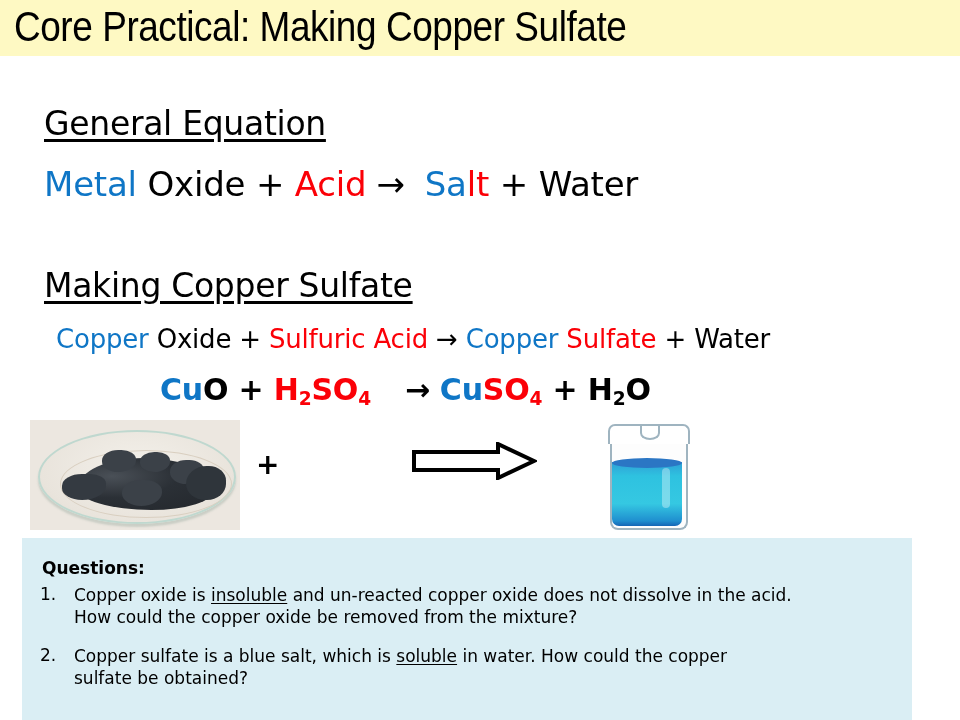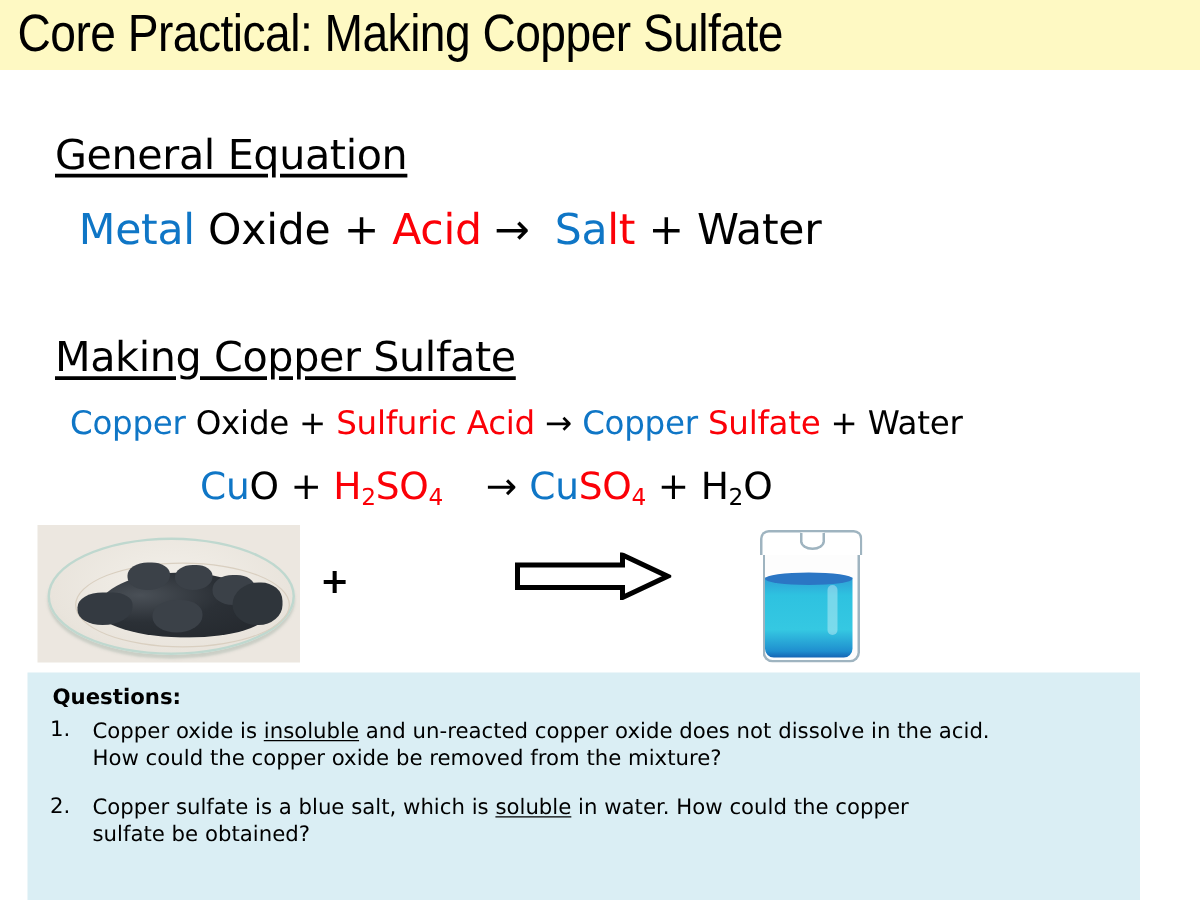--- a/index.html
+++ b/index.html
@@ -65,33 +65,32 @@
   .eqline {
     position: absolute;
     white-space: nowrap;
     letter-spacing: -0.2px;
   }
 
   #general-equation {
     left: 44px;
     top: 164px;
     font-size: 34px;
-    margin-left: 19px;
   }
   #word-equation {
     left: 32px;
     top: 324px;
     font-size: 26px;
     margin-left: 24px;
   }
   #symbol-equation {
     left: 160px;
     top: 372px;
     font-size: 30px;
-    font-weight: 400;
+    font-weight: 700;
   }
 
   .arrow-glyph { font-family: "DejaVu Sans", sans-serif; }
   sub {
     font-size: 0.62em;
     vertical-align: -0.28em;
   }
   .gap { display: inline-block; width: 34px; }
   .gap-sm { display: inline-block; width: 10px; }
 
@@ -340,21 +339,21 @@
     height: 182px;
     background: #daeef4;
     padding: 8px 14px 0 14px;
     box-sizing: border-box;
   }
   .questions-title {
     font-family: "DejaVu Sans", sans-serif;
     font-size: 17px;
     font-weight: bold;
     color: #000;
-    margin: 2px 0 6px 6px;
+    margin: 12px 0 6px 6px;
   }
   .q-item {
     display: flex;
     margin: 0 0 4px 4px;
   }
   .q-num {
     font-family: "DejaVu Sans", sans-serif;
     font-size: 17px;
     width: 34px;
     flex: 0 0 34px;

